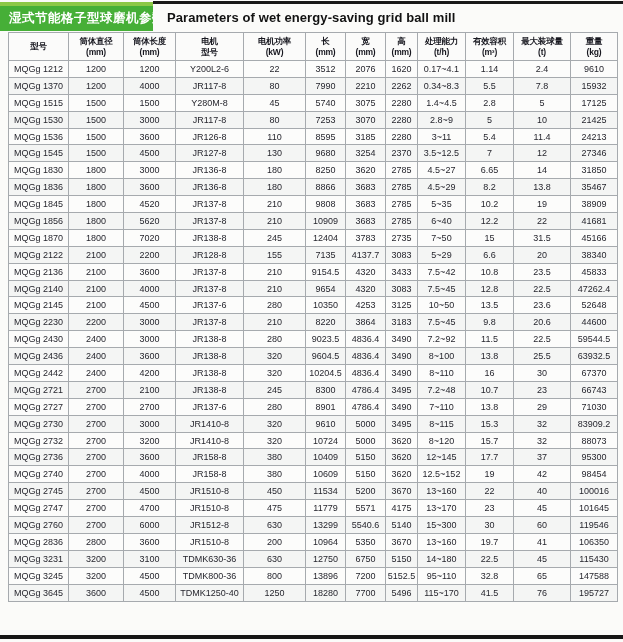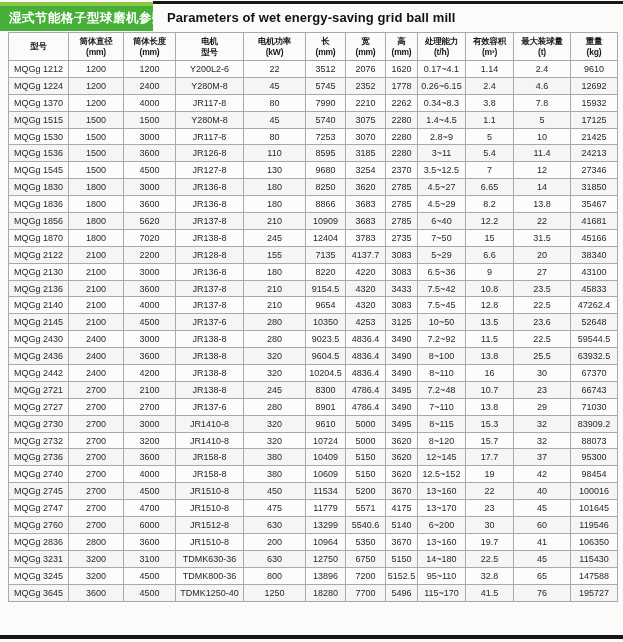--- a/index.html
+++ b/index.html
@@ -191,58 +191,44 @@
           <td>22</td>
           <td>3512</td>
           <td>2076</td>
           <td>1620</td>
           <td>0.17~4.1</td>
           <td>1.14</td>
           <td>2.4</td>
           <td>9610</td>
         </tr>
         <tr>
-          <td>MQGg 1224</td>
-          <td>1200</td>
-          <td>2400</td>
-          <td>Y280M-8</td>
-          <td>45</td>
-          <td>5745</td>
-          <td>2352</td>
-          <td>1778</td>
-          <td>0.26~6.15</td>
-          <td>2.4</td>
-          <td>4.6</td>
-          <td>12692</td>
-        </tr>
-        <tr>
           <td>MQGg 1370</td>
           <td>1200</td>
           <td>4000</td>
           <td>JR117-8</td>
           <td>80</td>
           <td>7990</td>
           <td>2210</td>
           <td>2262</td>
           <td>0.34~8.3</td>
-          <td>3.8</td>
+          <td>5.5</td>
           <td>7.8</td>
           <td>15932</td>
         </tr>
         <tr>
           <td>MQGg 1515</td>
           <td>1500</td>
           <td>1500</td>
           <td>Y280M-8</td>
           <td>45</td>
           <td>5740</td>
           <td>3075</td>
           <td>2280</td>
           <td>1.4~4.5</td>
-          <td>1.1</td>
+          <td>2.8</td>
           <td>5</td>
           <td>17125</td>
         </tr>
         <tr>
           <td>MQGg 1530</td>
           <td>1500</td>
           <td>3000</td>
           <td>JR117-8</td>
           <td>80</td>
           <td>7253</td>
@@ -303,20 +289,34 @@
           <td>180</td>
           <td>8866</td>
           <td>3683</td>
           <td>2785</td>
           <td>4.5~29</td>
           <td>8.2</td>
           <td>13.8</td>
           <td>35467</td>
         </tr>
         <tr>
+          <td>MQGg 1845</td>
+          <td>1800</td>
+          <td>4520</td>
+          <td>JR137-8</td>
+          <td>210</td>
+          <td>9808</td>
+          <td>3683</td>
+          <td>2785</td>
+          <td>5~35</td>
+          <td>10.2</td>
+          <td>19</td>
+          <td>38909</td>
+        </tr>
+        <tr>
           <td>MQGg 1856</td>
           <td>1800</td>
           <td>5620</td>
           <td>JR137-8</td>
           <td>210</td>
           <td>10909</td>
           <td>3683</td>
           <td>2785</td>
           <td>6~40</td>
           <td>12.2</td>
@@ -345,34 +345,20 @@
           <td>155</td>
           <td>7135</td>
           <td>4137.7</td>
           <td>3083</td>
           <td>5~29</td>
           <td>6.6</td>
           <td>20</td>
           <td>38340</td>
         </tr>
         <tr>
-          <td>MQGg 2130</td>
-          <td>2100</td>
-          <td>3000</td>
-          <td>JR136-8</td>
-          <td>180</td>
-          <td>8220</td>
-          <td>4220</td>
-          <td>3083</td>
-          <td>6.5~36</td>
-          <td>9</td>
-          <td>27</td>
-          <td>43100</td>
-        </tr>
-        <tr>
           <td>MQGg 2136</td>
           <td>2100</td>
           <td>3600</td>
           <td>JR137-8</td>
           <td>210</td>
           <td>9154.5</td>
           <td>4320</td>
           <td>3433</td>
           <td>7.5~42</td>
           <td>10.8</td>
@@ -401,20 +387,34 @@
           <td>280</td>
           <td>10350</td>
           <td>4253</td>
           <td>3125</td>
           <td>10~50</td>
           <td>13.5</td>
           <td>23.6</td>
           <td>52648</td>
         </tr>
         <tr>
+          <td>MQGg 2230</td>
+          <td>2200</td>
+          <td>3000</td>
+          <td>JR137-8</td>
+          <td>210</td>
+          <td>8220</td>
+          <td>3864</td>
+          <td>3183</td>
+          <td>7.5~45</td>
+          <td>9.8</td>
+          <td>20.6</td>
+          <td>44600</td>
+        </tr>
+        <tr>
           <td>MQGg 2430</td>
           <td>2400</td>
           <td>3000</td>
           <td>JR138-8</td>
           <td>280</td>
           <td>9023.5</td>
           <td>4836.4</td>
           <td>3490</td>
           <td>7.2~92</td>
           <td>11.5</td>
@@ -563,21 +563,21 @@
         </tr>
         <tr>
           <td>MQGg 2760</td>
           <td>2700</td>
           <td>6000</td>
           <td>JR1512-8</td>
           <td>630</td>
           <td>13299</td>
           <td>5540.6</td>
           <td>5140</td>
-          <td>6~200</td>
+          <td>15~300</td>
           <td>30</td>
           <td>60</td>
           <td>119546</td>
         </tr>
         <tr>
           <td>MQGg 2836</td>
           <td>2800</td>
           <td>3600</td>
           <td>JR1510-8</td>
           <td>200</td>

